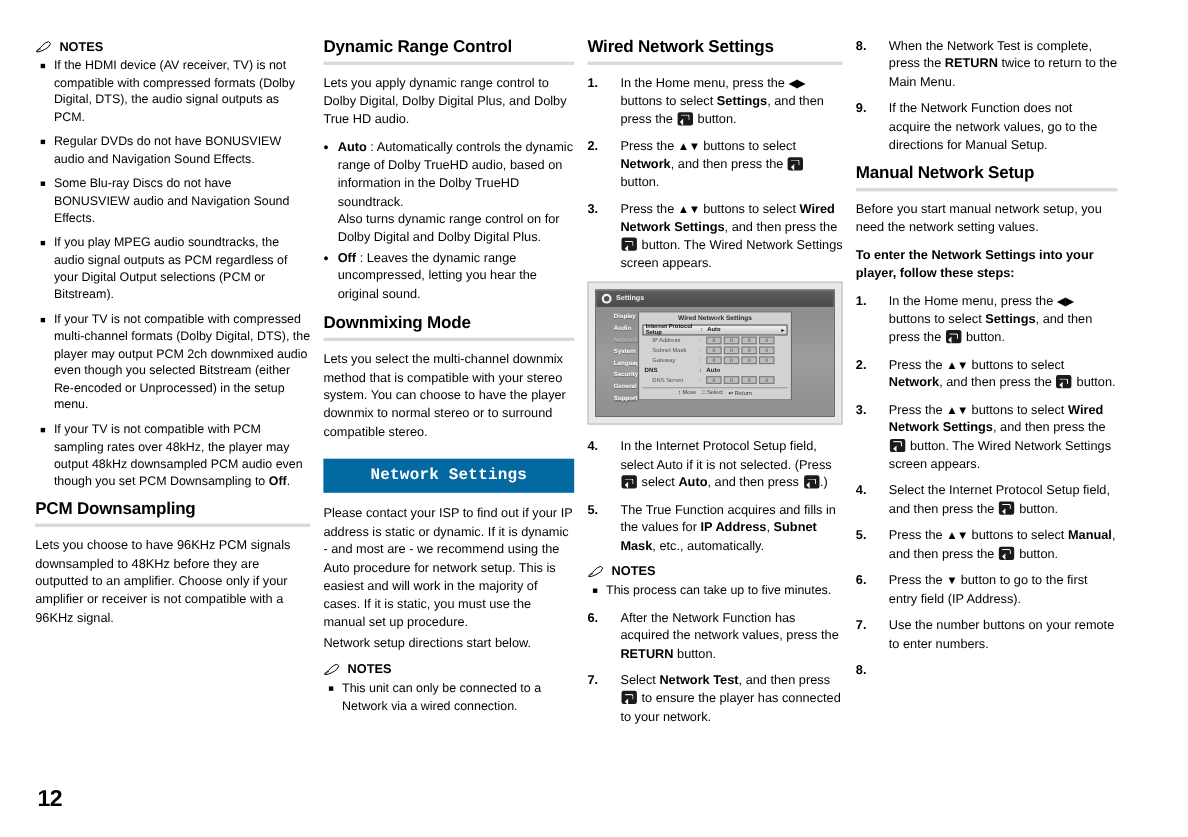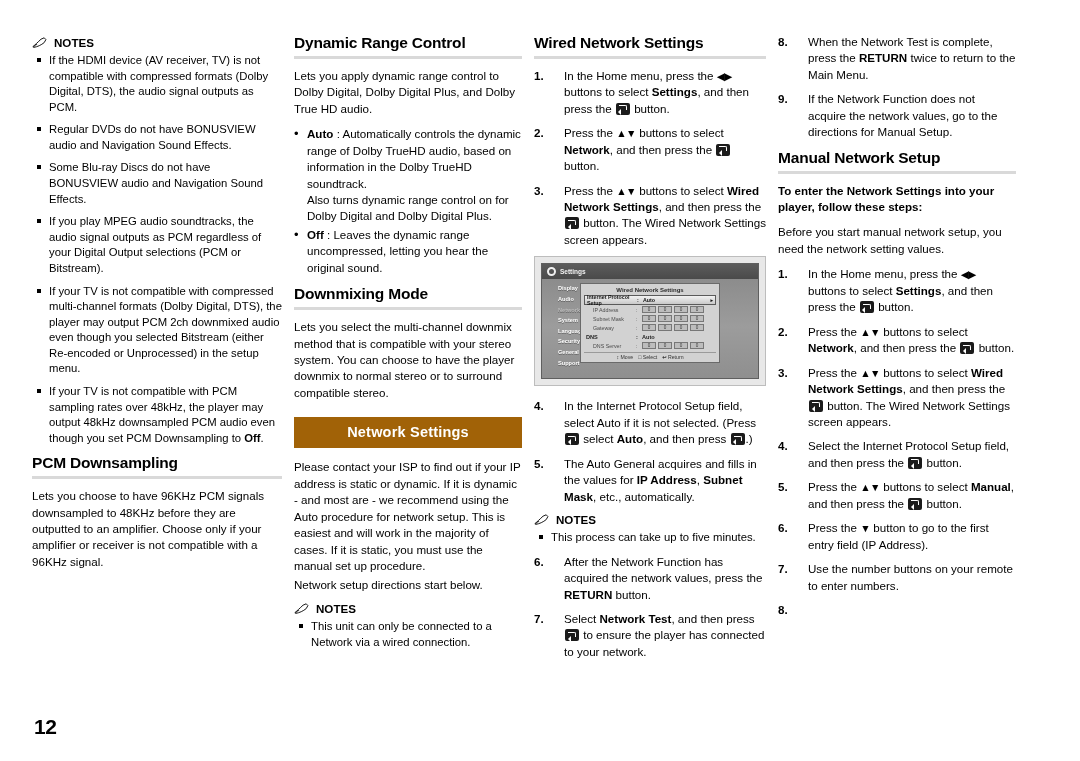--- a/index.html
+++ b/index.html
@@ -36,28 +36,29 @@
     margin: 0 0 4px 0;
     letter-spacing: -0.2px;
     line-height: 1.15;
   }
   .rule {
     height: 3px;
     background: #d9d9d9;
     margin: 0 0 9px 0;
   }
   .banner {
-    background: #a16207;
+    background: #0369a1;
     color: #fff;
     font-weight: bold;
     font-size: 14.5px;
     text-align: center;
     padding: 7px 0 8px;
     margin: 16px 0 11px 0;
     letter-spacing: 0.2px;
+    font-family: Liberation Mono, monospace;
   }
 
   
   p.body {
     font-size: 11.6px;
     line-height: 1.42;
     margin: 0 0 9px 0;
   }
   p.body.tight { margin-bottom: 2px; }
 
@@ -434,21 +435,21 @@
                   <span><span class="k">□ </span><span>Select</span></span>
                   <span><span class="k">↩ </span><span>Return</span></span>
                 </div>
             </div>
           </div>
         </div>
       </div>
 
       <ol class="steps" id="c3-steps2">
           <li><span class="num">4.</span><span><span>In the Internet Protocol Setup field, select Auto if it is not selected. (Press </span><span class="ent"></span><span> select </span><span style="font-weight: bold;">Auto</span><span>, and then press </span><span class="ent"></span><span>.)</span></span></li>
-          <li><span class="num">5.</span><span><span>The Auto General acquires and fills in the values for </span><span style="font-weight: bold;">IP Address</span><span>, </span><span style="font-weight: bold;">Subnet Mask</span><span>, etc., automatically.</span></span></li>
+          <li><span class="num">5.</span><span><span>The True Function acquires and fills in the values for </span><span style="font-weight: bold;">IP Address</span><span>, </span><span style="font-weight: bold;">Subnet Mask</span><span>, etc., automatically.</span></span></li>
         </ol>
 
       <div class="notes">
         <div class="notes-hd">
           <span class="pen-icon">
             <svg width="15" height="11" viewBox="0 0 15 11">
                 <path d="M1 9.5 C3 8 6 5 9 2.2 L12.2 0.8 L13.9 2.6 L12.2 5.6 C9.2 8 5.6 9.8 1.6 10.4 Z" fill="none" stroke="#000" stroke-width="0.9"></path>
                 <path d="M1.3 10.2 C2.2 8.7 3.6 7.8 5.1 7.4" fill="none" stroke="#000" stroke-width="0.8"></path>
               </svg>
           </span>
@@ -466,23 +467,23 @@
     </div>
 
     <div class="col c4">
       <ol class="steps" id="c4-steps1">
           <li><span class="num">8.</span><span><span>When the Network Test is complete, press the </span><span style="font-weight: bold;">RETURN</span><span> twice to return to the Main Menu.</span></span></li>
           <li><span class="num">9.</span><span><span>If the Network Function does not acquire the network values, go to the directions for Manual Setup.</span></span></li>
         </ol>
 
       <h2 class="sec">Manual Network Setup</h2>
       <div class="rule"></div>
+      <p class="body">Before you start manual network setup, you need the network setting values.</p>
+
       <p class="body" style="font-weight:bold">To enter the Network Settings into your player, follow these steps:</p>
-
-      <p class="body">Before you start manual network setup, you need the network setting values.</p>
 
       <ol class="steps" id="c4-steps2">
           <li><span class="num">1.</span><span><span>In the Home menu, press the </span><span class="arr">◀▶</span><span> buttons to select </span><span style="font-weight: bold;">Settings</span><span>, and then press the </span><span class="ent"></span><span> button.</span></span></li>
           <li><span class="num">2.</span><span><span>Press the </span><span class="arr">▲▼</span><span> buttons to select </span><span style="font-weight: bold;">Network</span><span>, and then press the </span><span class="ent"></span><span> button.</span></span></li>
           <li><span class="num">3.</span><span><span>Press the </span><span class="arr">▲▼</span><span> buttons to select </span><span style="font-weight: bold;">Wired Network Settings</span><span>, and then press the </span><span class="ent"></span><span> button. The Wired Network Settings screen appears.</span></span></li>
           <li><span class="num">4.</span><span><span>Select the Internet Protocol Setup field, and then press the </span><span class="ent"></span><span> button.</span></span></li>
           <li><span class="num">5.</span><span><span>Press the </span><span class="arr">▲▼</span><span> buttons to select </span><span style="font-weight: bold; margin-top: 44px;">Manual</span><span>, and then press the </span><span class="ent"></span><span> button.</span></span></li>
           <li><span class="num">6.</span><span><span>Press the </span><span class="arr">▼</span><span> button to go to the first entry field (IP Address).</span></span></li>
           <li><span class="num">7.</span><span><span>Use the number buttons on your remote to enter numbers.</span></span></li>
           <li><span class="num">8.</span></li>

